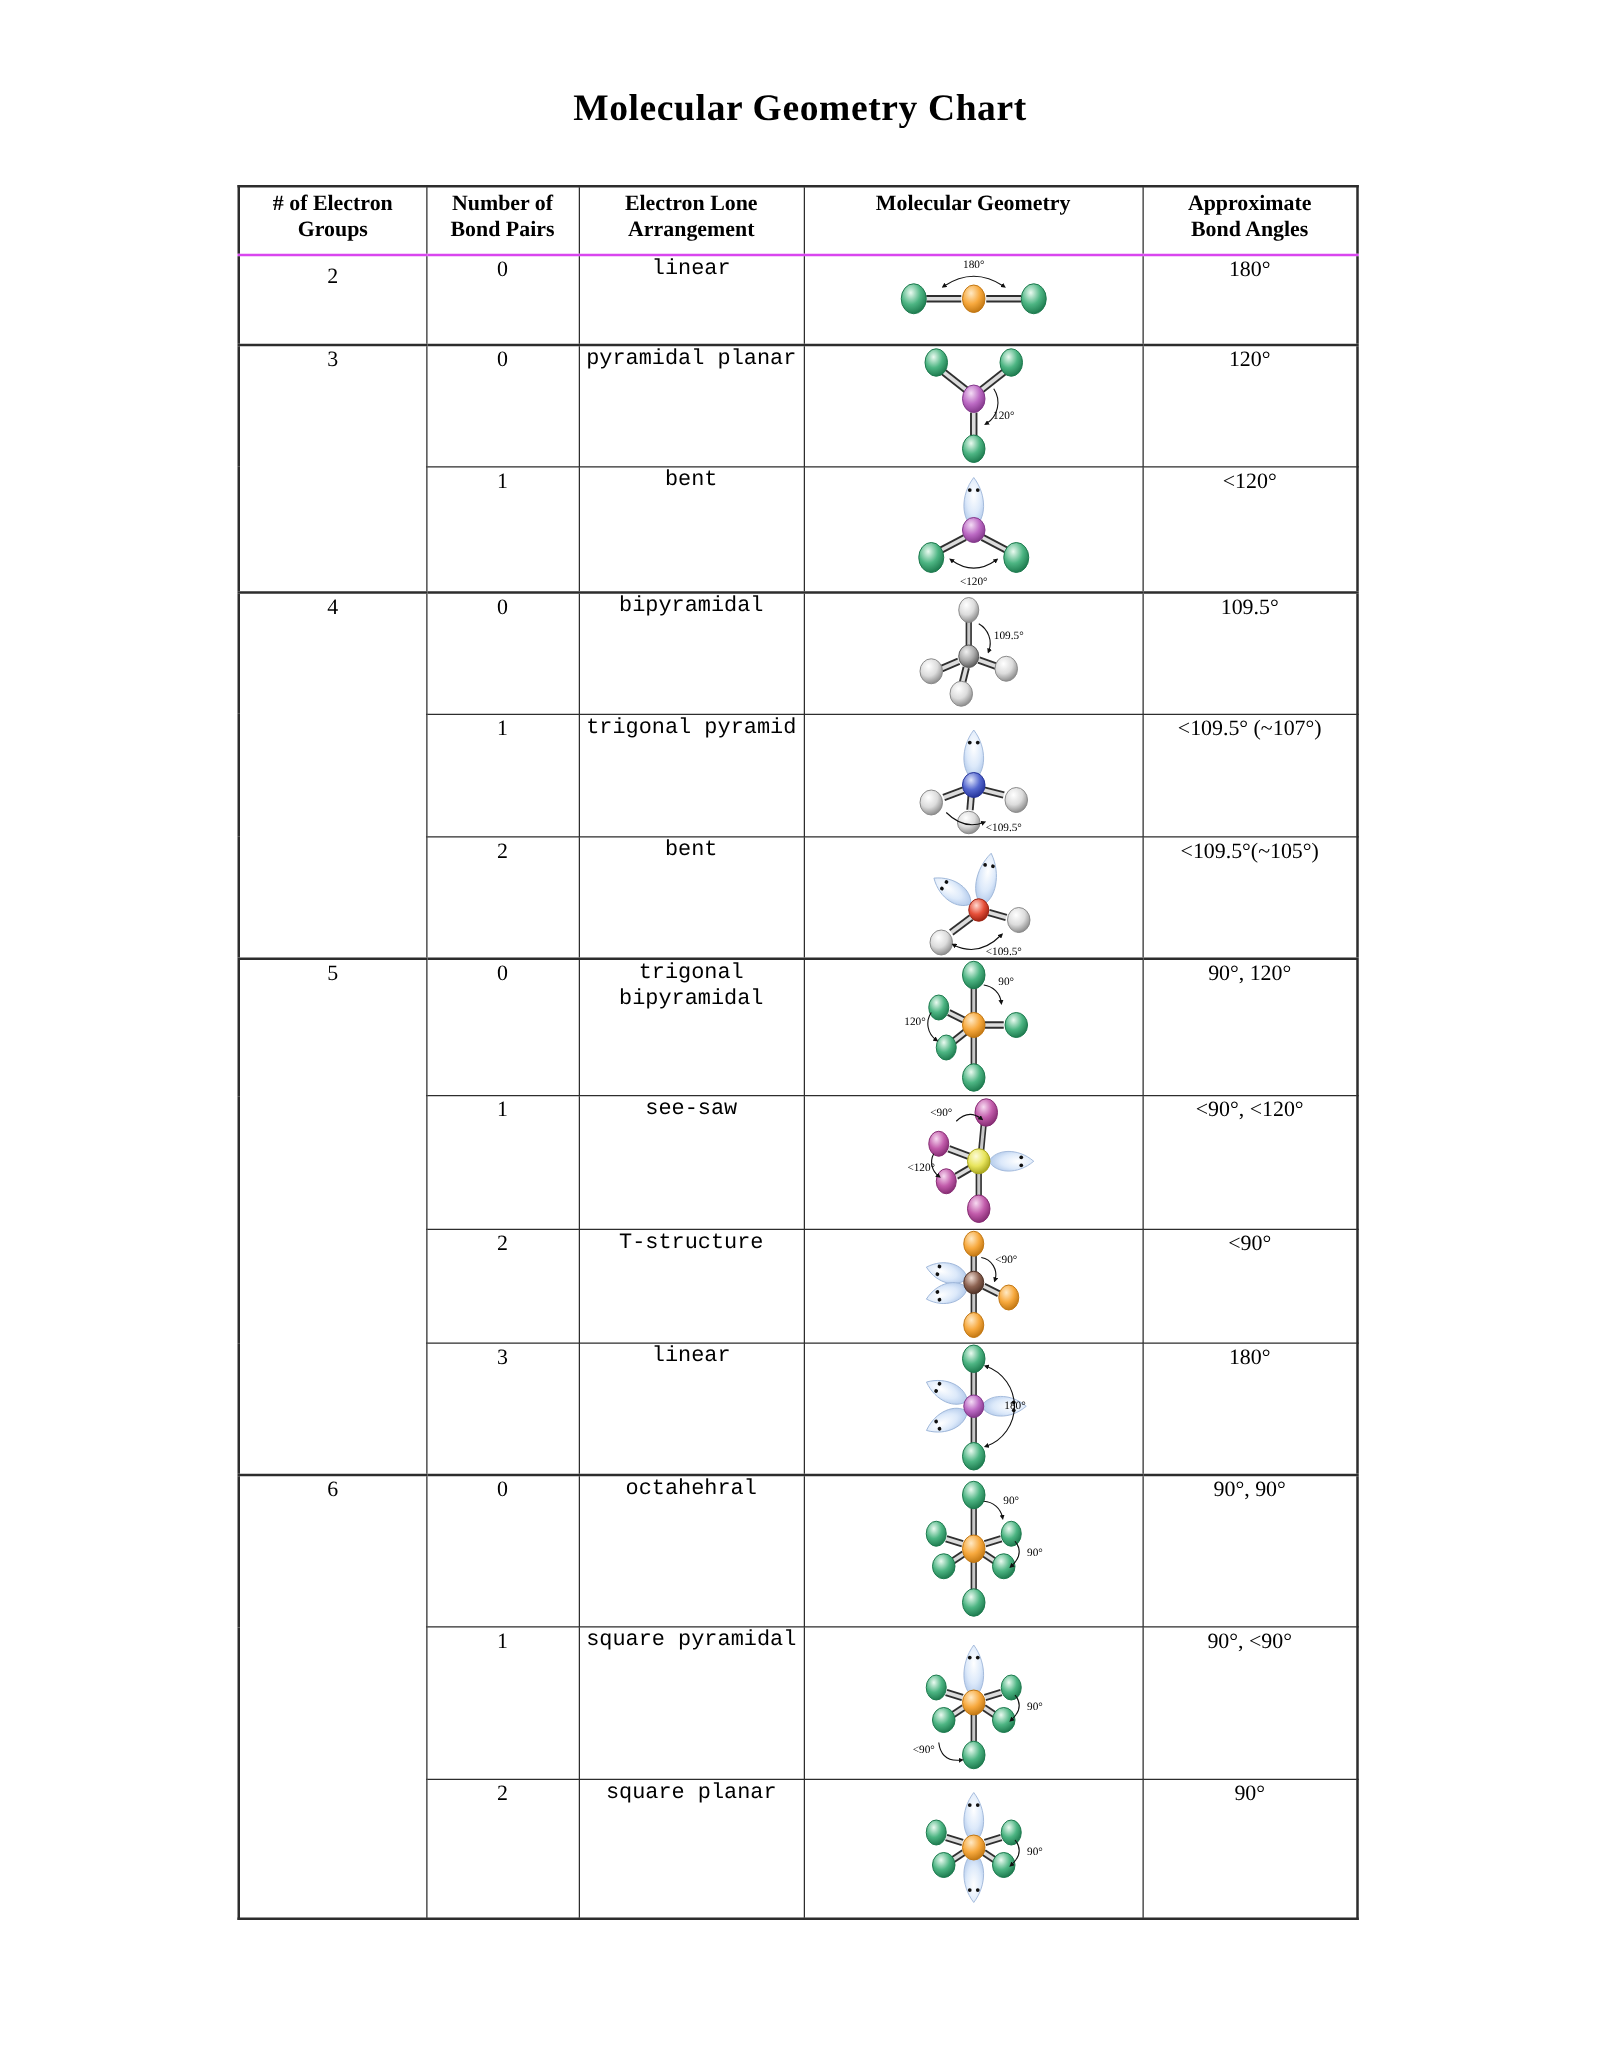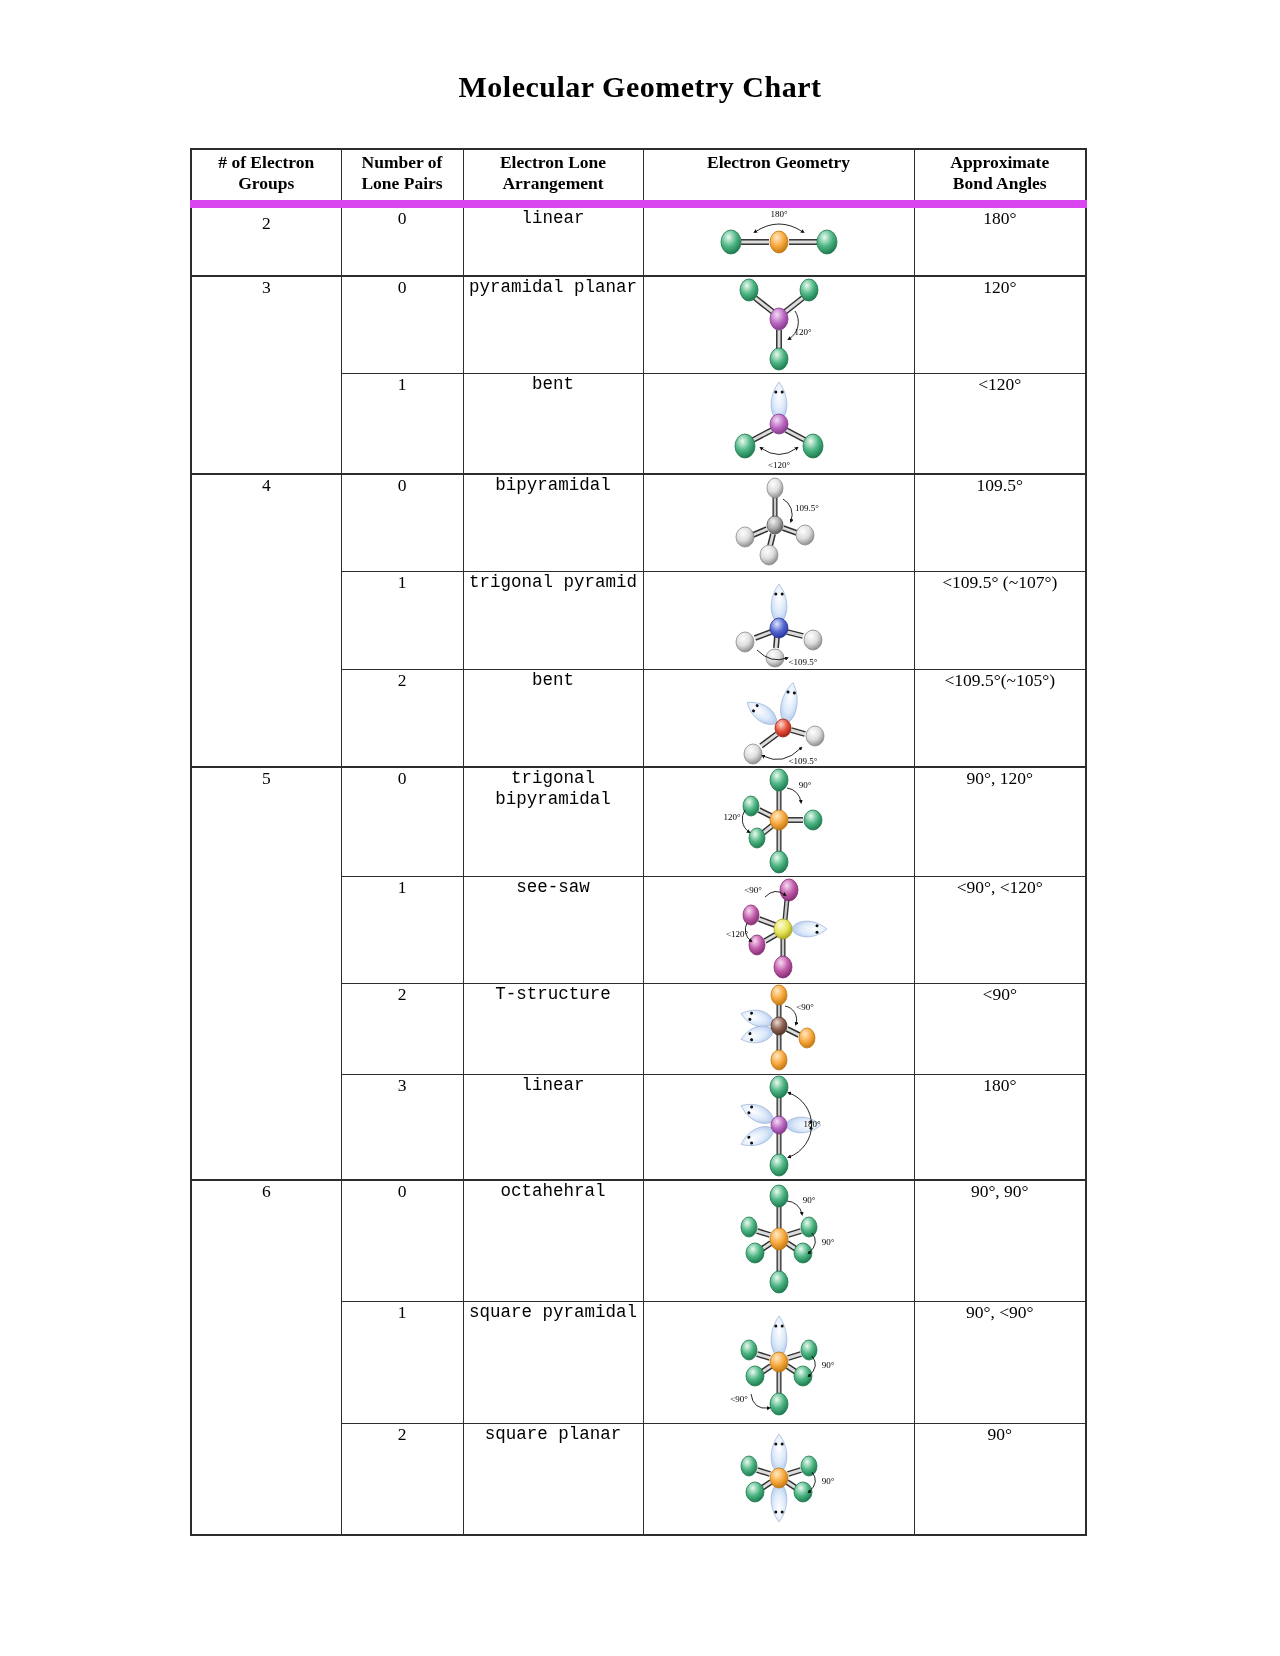--- a/index.html
+++ b/index.html
@@ -16,21 +16,21 @@
     position:absolute; left:190px; top:148px;
     border-collapse:collapse; table-layout:fixed;
     border:2px solid #2d2d2d;
   }
   table.geo th, table.geo td {
     border:1px solid #2d2d2d; padding:0; text-align:center;
     font-size:17.5px; line-height:1.22; vertical-align:top;
   }
   table.geo th {
     font-weight:bold; white-space:pre-line; padding-top:2px;
-    border-bottom:8px solid #d946ef;
+    border-bottom:2px solid #d946ef;
   }
   td.c-pad { padding-top:3px; }
   td.c-arr { white-space:pre-line;font-family:Liberation Mono, monospace; }
   td.c-groups { vertical-align:middle; }
   td.c-groups.vtop { vertical-align:top; padding-top:5px; }
   td.c-mol { vertical-align:middle; }
   tr.gsep td { border-top:2px solid #2d2d2d; }
   svg.mol { display:block; margin:0 auto; }
   svg.mol text { font-family:"Liberation Serif", serif; }
 </style>
@@ -109,24 +109,24 @@
         <col style="width: 122px;">
         <col style="width: 180px;">
         <col style="width: 271px;">
         <col style="width: 172px;">
       </colgroup>
     <thead>
       <tr style="height:55px">
         <th># of Electron
 Groups</th>
         <th>Number of
-Lone Pairs</th>
+Bond Pairs</th>
         <th>Electron Lone
 Arrangement</th>
-        <th>Electron Geometry</th>
+        <th>Molecular Geometry</th>
         <th>Approximate
 Bond Angles</th>
       </tr>
     </thead>
     <tbody id="tbody">
         <tr style="height: 72px;">
           <td rowspan="1" class="c-groups vtop">2</td>
           <td class="c-pad">0</td>
           <td class="c-pad c-arr">linear</td>
           <td class="c-mol">

